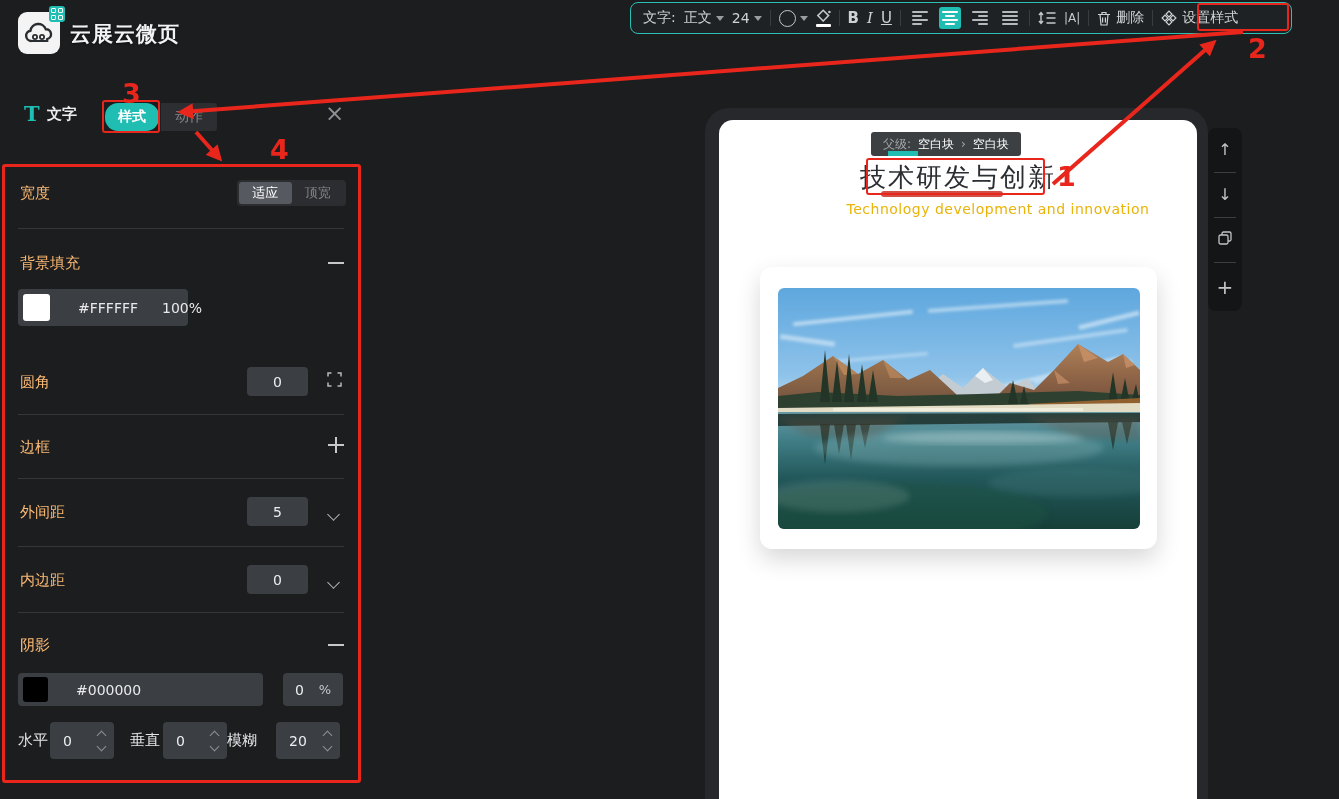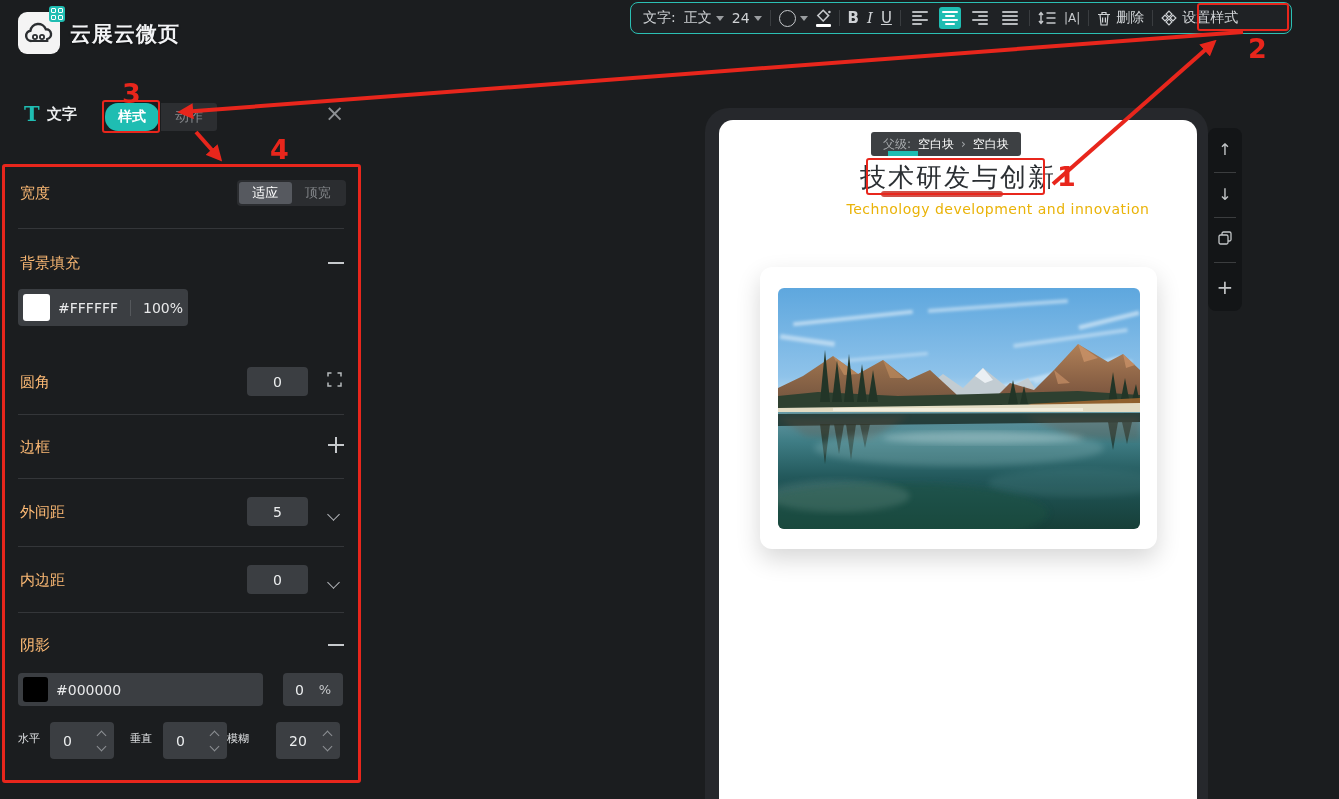--- a/index.html
+++ b/index.html
@@ -62,21 +62,21 @@
   .divider { position:absolute; left:18px; width:326px; height:1px; background:#343639; }
   .seg-group { position:absolute; left:237px; top:180px; width:109px; height:26px;
                background:#2b2d30; border-radius:4px; display:flex; padding:2px; }
   .seg { flex:1; display:flex; align-items:center; justify-content:center;
          font-size:13px; border-radius:3px; cursor:pointer; color:#85888c; }
   .seg.active { background:#56595f; color:#ffffff; }
 
   .chip { position:absolute; background:#3b3e42; border-radius:4px; display:flex;
           align-items:center; }
   .swatch { width:27px; height:27px; border-radius:3px; margin-left:5px; flex:0 0 auto; }
-  .chip-text { font-size:14px; color:#e8e9ea; margin-left:8px; }
+  .chip-text { font-size:14px; color:#e8e9ea; margin-left:28px; }
   .chip-vsep { width:1px; height:16px; background:#55585c; margin:0 12px; }
 
   .num-input { position:absolute; left:247px; width:61px; height:29px; background:#3b3e42;
                border-radius:4px; color:#eceeef; font-size:14px; display:flex;
                align-items:center; justify-content:center; cursor:text; }
   .chev { width:9px; height:9px; border-right:1.8px solid #b7babd; border-bottom:1.8px solid #b7babd;
           transform:rotate(45deg); display:inline-block; }
   .chev-btn { position:absolute; left:329px; width:16px; height:16px; cursor:pointer; }
   .minus-icon { position:absolute; left:328px; width:16px; height:2px; background:#c6c9cc; cursor:pointer; }
   .plus-icon { position:absolute; left:328px; width:16px; height:16px; cursor:pointer; }
@@ -84,21 +84,21 @@
   .plus-icon:after  { content:""; position:absolute; left:7px; top:0; width:2px; height:16px; background:#c6c9cc; }
 
   .spin { position:absolute; top:722px; width:64px; height:37px; background:#3b3e42;
           border-radius:4px; display:flex; align-items:center; }
   .spin .val { margin-left:13px; font-size:14px; color:#eceeef; flex:1; }
   .spin .arrows { display:flex; flex-direction:column; gap:4px; margin-right:9px; }
   .spin .up, .spin .dn { width:7px; height:7px; border-right:1.5px solid #8d9094;
                          border-bottom:1.5px solid #8d9094; cursor:pointer; }
   .spin .up { transform:rotate(-135deg); }
   .spin .dn { transform:rotate(45deg); }
-  .spin-label { position:absolute; top:731px; font-size:11px; color:#e3e5e7; }
+  .spin-label { position:absolute; top:731px; font-size:15px; color:#e3e5e7; }
 
   
   .canvas-frame { position:absolute; left:705px; top:108px; width:503px; height:691px;
                   background:#26282c; border-radius:24px 24px 0 0; }
   .page { position:absolute; left:719px; top:120px; width:478px; height:679px;
           background:#ffffff; border-radius:14px 14px 0 0; }
   .crumb { position:absolute; left:871px; top:132px; height:24px; background:#3d4043;
            border-radius:3px; display:flex; align-items:center; padding:0 12px;
            font-size:12px; gap:7px; }
   .crumb .muted { color:#a8abae; }

